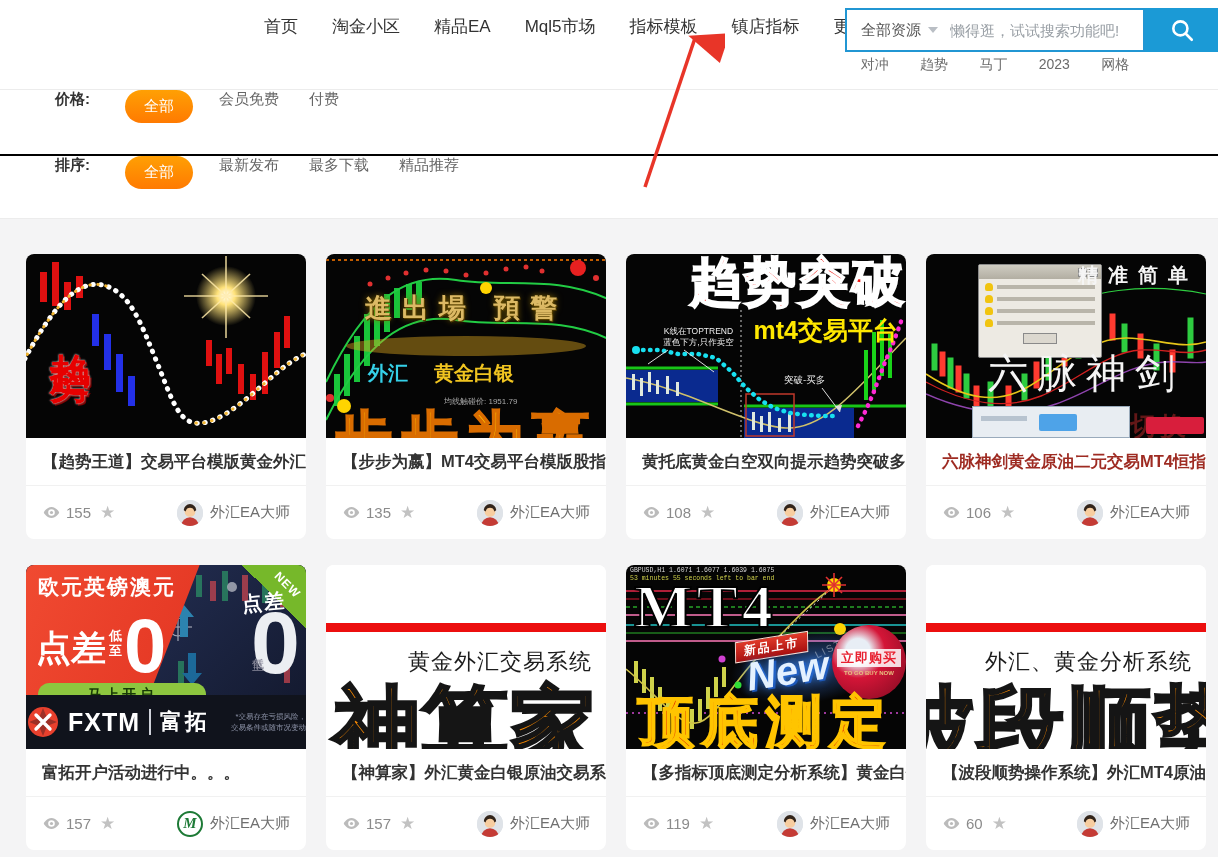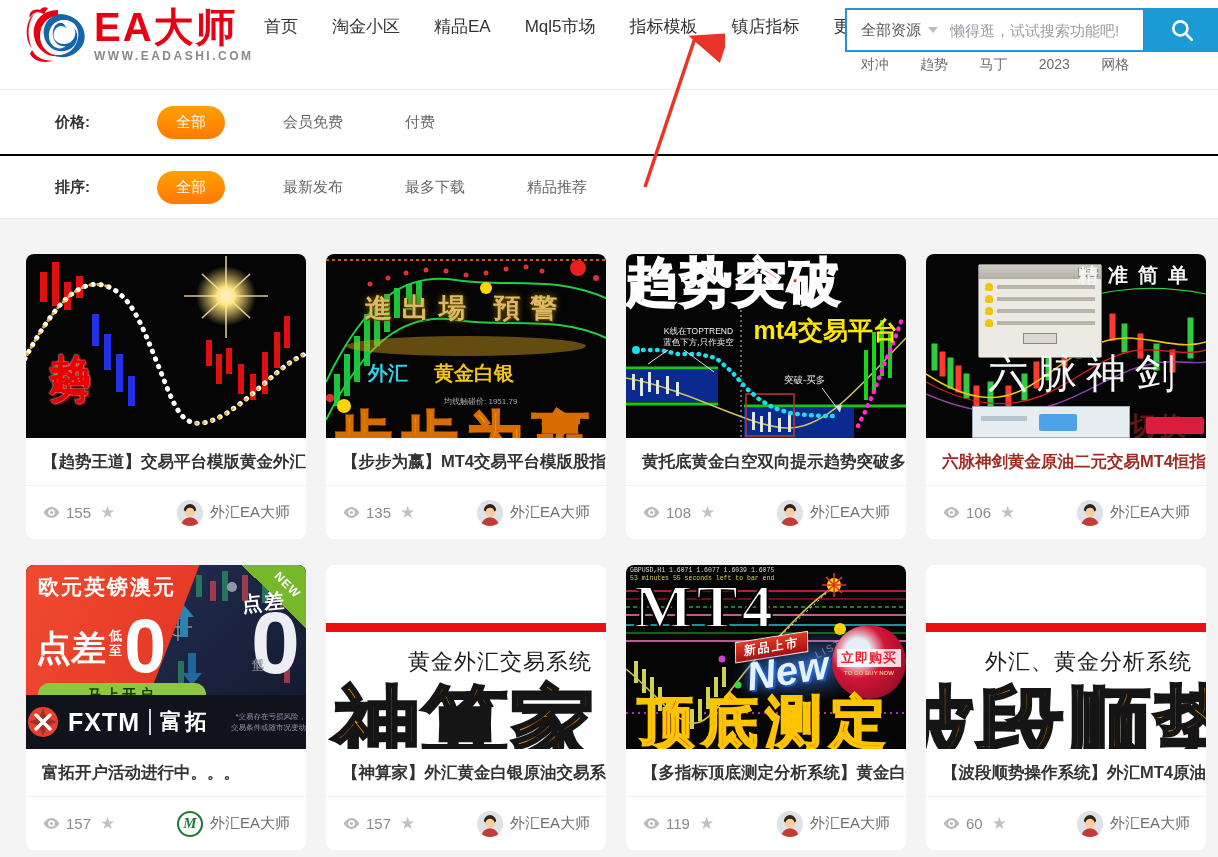--- a/index.html
+++ b/index.html
@@ -28,21 +28,21 @@
   .search-input::placeholder { color:#9aa0a6; }
   .search-btn { width:73px; height:44px; background:#1b9ad6; border:none; display:flex; align-items:center; justify-content:center; cursor:pointer; }
   .hot-tags { position:absolute; right:73px; top:56px; width:300px; display:flex; justify-content:space-around; }
   .hot-tag { font-size:14px; color:#6b6b6b; cursor:pointer; }
 
   
   .anno-arrow { position:absolute; left:615px; top:22px; width:110px; height:180px; z-index:9; pointer-events:none; }
 
   
   .filters { background:#fff; border-bottom:1px solid #ececec; }
-  .filter-row { height:64px; display:flex; align-items:center; padding-left:55px;gap:32px; }
+  .filter-row { height:64px; display:flex; align-items:flex-start; padding-left:55px; }
   .filter-row + .filter-row { border-top:2px solid #000000; }
   .filter-label { font-size:15px; font-weight:700; color:#333; width:70px; }
   .pill { background:linear-gradient(180deg,#ffa004,#ff7a01); color:#fff; font-size:15px; padding:7px 19px; border-radius:17px; cursor:pointer; margin-right:26px; }
   .filter-opt { font-size:15px; color:#666; margin-right:30px; cursor:pointer; }
 
   
   .grid { padding:35px 26px 0; display:grid; grid-template-columns:repeat(4,280px); gap:26px 20px; }
   .card { width:280px; background:#fff; border-radius:8px; overflow:hidden; cursor:pointer; }
   .thumb { position:relative; width:280px; height:184px; overflow:hidden; background:#000; }
   .thumb svg.fill { position:absolute; inset:0; }
@@ -65,21 +65,21 @@
 
   
   .t2-head { top:36px; width:100%; text-align:center; font-size:27px; font-weight:900; color:#dcb964; letter-spacing:10px; text-shadow:1px 1px 0 #5a4200,0 0 6px #8a6a00; white-space:nowrap; }
   .t2-mkts { top:106px; left:42px; font-size:20px; font-weight:800; white-space:nowrap; }
   .t2-mkts .cy { color:#35d0e8; margin-right:26px; }
   .t2-mkts .gd { color:#f0c420; }
   .t2-price { top:142px; left:118px; font-size:8px; color:#aaa; }
   .t2-big { top:146px; width:100%; text-align:center; font-size:58px; font-weight:900; color:#ffc400; -webkit-text-stroke:2px #d96c00; letter-spacing:8px; white-space:nowrap; }
 
   
-  .t3-head { top:-6px; width:100%; text-align:left; font-size:52px; font-weight:900; color:#ef1510; -webkit-text-stroke:2px #fff; letter-spacing:2px; white-space:nowrap; }
+  .t3-head { top:-6px; width:100%; text-align:right; font-size:52px; font-weight:900; color:#ef1510; -webkit-text-stroke:2px #fff; letter-spacing:2px; white-space:nowrap; }
   .t3-sub { top:60px; right:8px; font-size:25px; font-weight:800; color:#ffe800; }
   .t3-note { top:72px; left:10px; width:125px; text-align:center; font-size:8.5px; color:#eee; line-height:1.35; }
   .t3-note3 { top:120px; left:158px; font-size:9.5px; color:#eee; }
 
   
   .t4-tag { top:8px; right:8px; font-size:20px; font-weight:700; color:#f5f5f5; letter-spacing:10px; font-family:"Liberation Serif","DejaVu Serif",serif; white-space:nowrap; }
   .t4-big { top:92px; left:62px; font-size:40px; font-weight:400; color:#f5f5f5; letter-spacing:9px; font-family:"Liberation Serif","DejaVu Serif",serif; white-space:nowrap; }
   .t4-auto { bottom:-6px; right:16px; font-size:26px; font-weight:900; color:#6e1a1a; letter-spacing:4px; opacity:.9; }
   .t4-pop { left:52px; top:10px; width:124px; height:94px; background:#edeae3; border:1px solid #8a8a8a; border-radius:2px; }
   .t4-pop .bar { height:14px; background:linear-gradient(180deg,#cfccc2,#b2aea2); display:flex; align-items:center; justify-content:flex-end; padding-right:3px; gap:2px; }
@@ -130,33 +130,20 @@
   .t7-new .listing { position:absolute; left:86px; top:14px; font-size:10px; letter-spacing:2px; color:rgba(255,255,255,.4); transform:rotate(-18deg); }
   .t7-buy { top:60px; right:0; width:74px; height:74px; border-radius:50%; background:radial-gradient(circle at 35% 35%,#e8eef5 18%,#d41537 40%,#7c0a20); text-align:center; }
   .t7-buy .b1 { margin-top:24px; color:#e82030; background:rgba(255,255,255,.85); display:inline-block; padding:0 4px; font-size:13px; font-weight:800; letter-spacing:1px; }
   .t7-buy .b2 { display:block; font-size:6px; color:#e8c07f; margin-top:3px; font-weight:700; }
   .t7-big { bottom:-12px; width:100%; text-align:center; font-size:56px; font-weight:900; color:#e02800; -webkit-text-stroke:2px #ffc400; letter-spacing:8px; white-space:nowrap; }
 </style>
 </head>
 <body>
 
 <div class="header">
-  <div class="logo">
-    <svg class="logo-mark" viewBox="0 0 64 58">
-      <path d="M10 6 C2 14 0 30 6 42 C-2 34 0 16 6 10 Z" fill="#e60012"></path>
-      <path d="M14 4 C6 2 2 8 4 12 C8 4 14 6 18 8 L22 2 C18 0 15 2 14 4 Z" fill="#e60012"></path>
-      <path d="M32 4 C16 4 6 16 8 30 C10 44 22 52 34 50 C24 50 14 42 14 30 C14 18 22 10 32 10 Z" fill="#e60012"></path>
-      <path d="M34 8 C22 10 16 20 18 30 C20 42 32 48 42 44 C52 40 54 28 48 22 C52 30 46 38 38 38 C30 38 26 32 28 26 C30 20 36 18 40 22 C38 14 30 16 28 22 C24 30 30 42 40 40 C33 46 24 40 23 32 C22 22 28 14 38 14 C48 14 54 22 52 32 C50 44 38 52 26 48 C38 56 54 48 58 36 C62 22 50 8 34 8 Z" fill="#1565a8"></path>
-      <path d="M6 44 C10 52 20 56 28 54 C20 58 8 56 4 48 Z" fill="#e60012"></path>
-    </svg>
-    <div class="logo-texts">
-      <div class="logo-title">EA大师</div>
-      <div class="logo-domain">WWW.EADASHI.COM</div>
-    </div>
-  </div>
 
   <div class="nav">
     <span class="nav-item">首页</span>
     <span class="nav-item">淘金小区</span>
     <span class="nav-item">精品EA</span>
     <span class="nav-item">Mql5市场</span>
     <span class="nav-item">指标模板</span>
     <span class="nav-item">镇店指标</span>
     <span class="nav-item nav-more">
       <span>更多</span>

